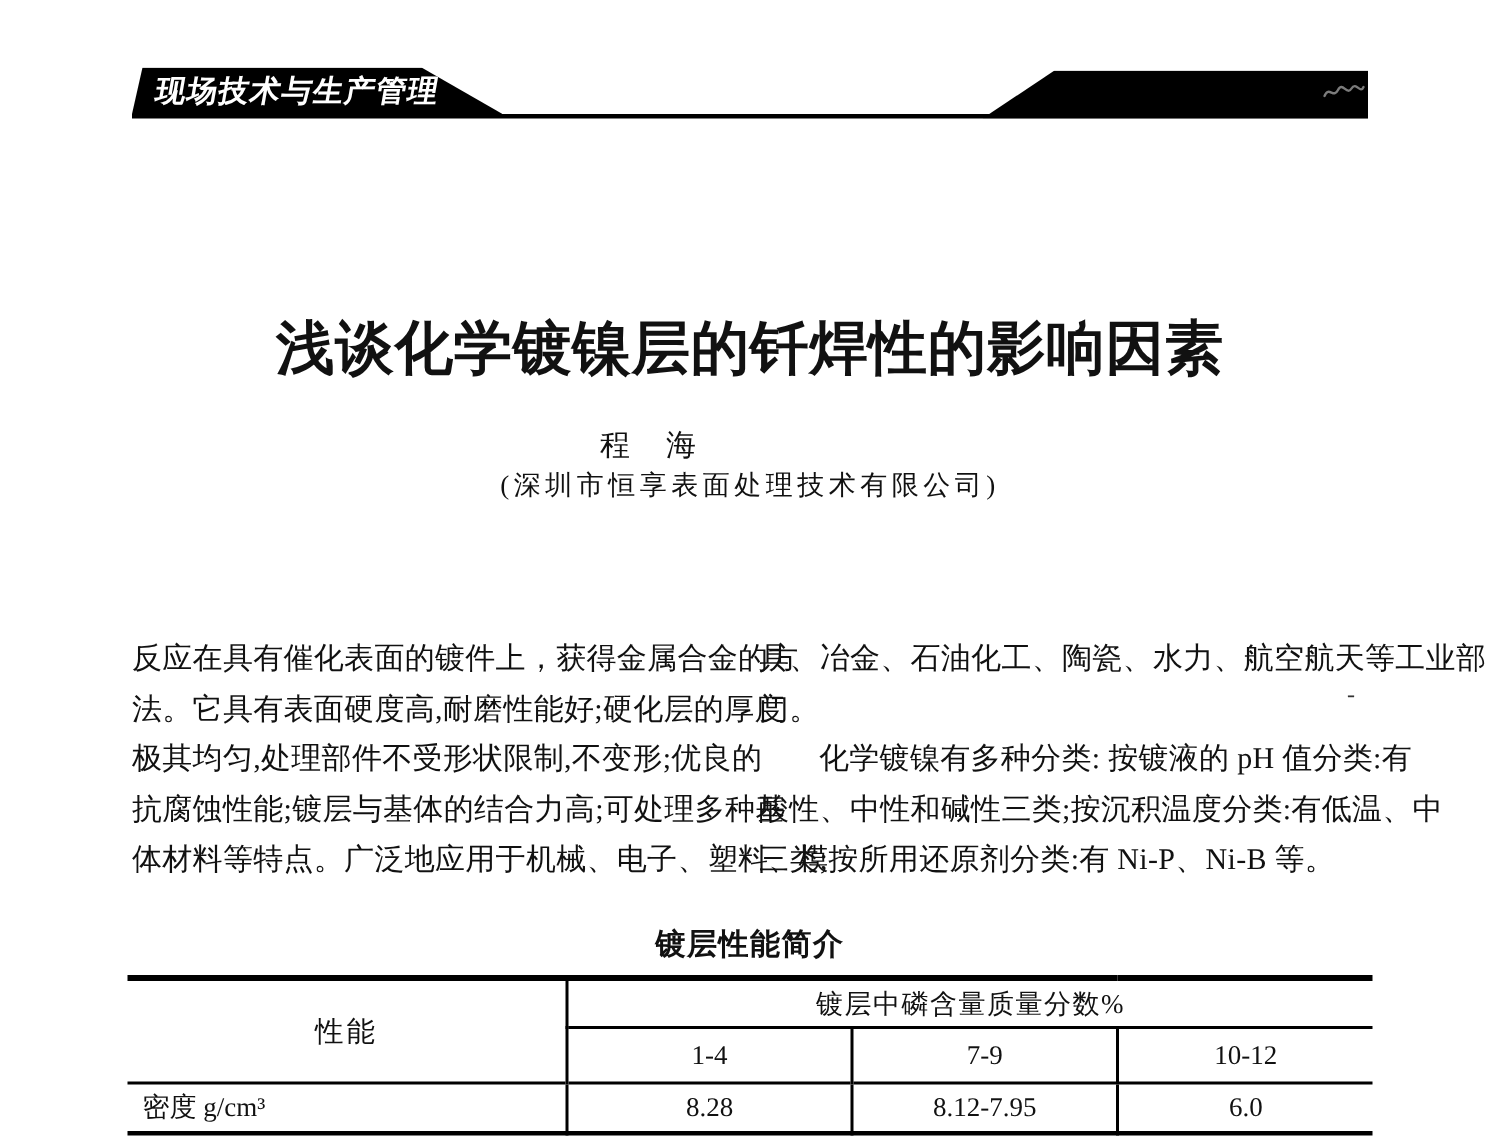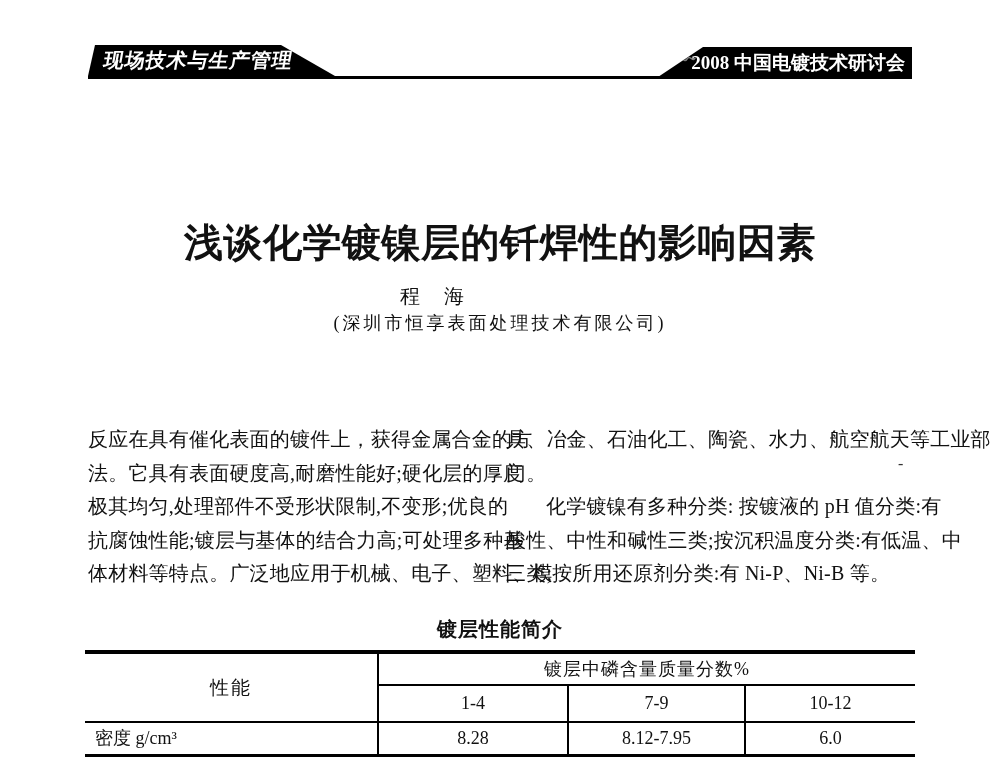--- a/index.html
+++ b/index.html
@@ -50,21 +50,21 @@
     color: #ffffff;
     font-size: 19px;
     font-weight: bold;
     white-space: nowrap;
   }
   .scribble { margin-right: -6px; opacity: 0.8; }
 
   
   .paper-title {
     position: absolute;
-    left: 0; top: 216px;
+    left: 0; top: 205px;
     width: 1000px;
     margin: 0;
     text-align: center;
     font-size: 39px;
     font-weight: 900;
     letter-spacing: 0.5px;
     white-space: nowrap;
   }
   .author {
     position: absolute;
@@ -159,21 +159,20 @@
   <div class="banner-left">
     <span class="banner-text">现场技术与生产管理</span>
   </div>
   <div class="header-rule"></div>
   <div class="banner-right">
     <span class="scribble">
       <svg width="30" height="16" viewBox="0 0 30 16">
         <path d="M2 11 C5 4, 8 13, 11 7 S 17 11, 20 6 S 26 10, 28 5" fill="none" stroke="#9a9a9a" stroke-width="1.6" stroke-linecap="round"></path>
       </svg>
     </span>
-    <span class="banner-text">2008 中国电镀技术研讨会</span>
   </div>
 
   <h1 class="paper-title">浅谈化学镀镍层的钎焊性的影响因素</h1>
   <div class="author">程　海</div>
   <div class="affiliation">(深圳市恒享表面处理技术有限公司)</div>
 
   <div class="body-col left">
     <div class="line">反应在具有催化表面的镀件上，获得金属合金的方</div>
     <div class="line">法。它具有表面硬度高,耐磨性能好;硬化层的厚度</div>
     <div class="line">极其均匀,处理部件不受形状限制,不变形;优良的</div>

